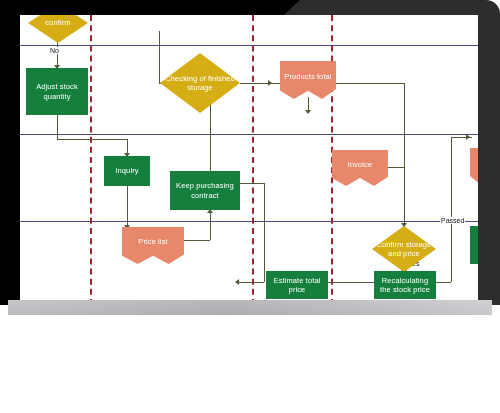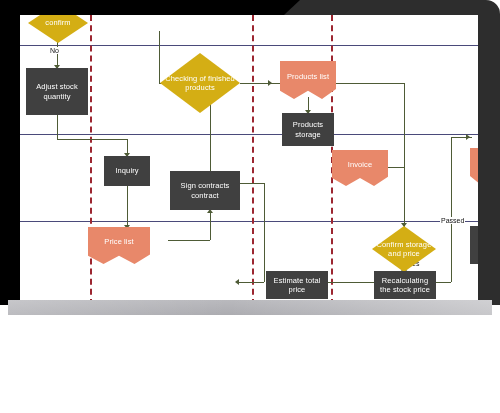--- a/index.html
+++ b/index.html
@@ -69,21 +69,21 @@
   .canvas{position:absolute;left:0;top:0;width:458px;height:290px;}
   .lane-line{position:absolute;height:1px;background:#4a4a7a;left:0;width:458px;}
   .vdash{position:absolute;width:0;border-left:2px dashed #9c2630;top:0;height:290px;}
 
   .node{
     position:absolute;box-sizing:border-box;
     display:flex;align-items:center;justify-content:center;text-align:center;
     color:#ffffff;font-size:7.5px;line-height:1.25;letter-spacing:.1px;
     padding:2px;
   }
-  .proc{background:#404040;}
+  .proc{background:#15803d;}
   .doc{
     background:#e8886a;
     clip-path:polygon(0 0,100% 0,100% 74%,75% 100%,50% 78%,25% 100%,0 78%);
     padding-bottom:9px;
   }
   .diamond{
     background:#d4ae14;
     clip-path:polygon(50% 0,100% 50%,50% 100%,0 50%);
     color:#ffffff;
   }
@@ -172,40 +172,37 @@
 
       <div class="node diamond" style="left:8px;top:-12px;width:60px;height:40px;">
         <span>confirm</span>
       </div>
 
       <div class="node proc" style="left:6px;top:53px;width:62px;height:47px;">
         <span>Adjust stock quantity</span>
       </div>
 
       <div class="node diamond" style="left:140px;top:38px;width:80px;height:60px;">
-        <span>Checking of finished products</span>
+        <span>Checking of finished storage</span>
       </div>
 
       <div class="node doc" style="left:260px;top:46px;width:56px;height:38px;">
-        <span>Products list</span>
-      </div>
-
-      <div class="node proc" style="left:262px;top:98px;width:52px;height:33px;">
-        <span>Products storage</span>
-      </div>
+        <span>Products total</span>
+      </div>
+
 
       <div class="node proc" style="left:84px;top:141px;width:46px;height:30px;">
         <span>Inquiry</span>
       </div>
 
       <div class="node proc" style="left:150px;top:156px;width:70px;height:39px;">
-        <span>Sign contracts contract</span>
-      </div>
-
-      <div class="node doc" style="left:68px;top:212px;width:62px;height:37px;">
+        <span>Keep purchasing contract</span>
+      </div>
+
+      <div class="node doc" style="left:102px;top:212px;width:62px;height:37px;">
         <span>Price list</span>
       </div>
 
 
       <div class="node doc" style="left:312px;top:135px;width:56px;height:36px;">
         <span>Invoice</span>
       </div>
 
       <div class="node proc" style="left:246px;top:256px;width:62px;height:28px;">
         <span>Estimate total price</span>

